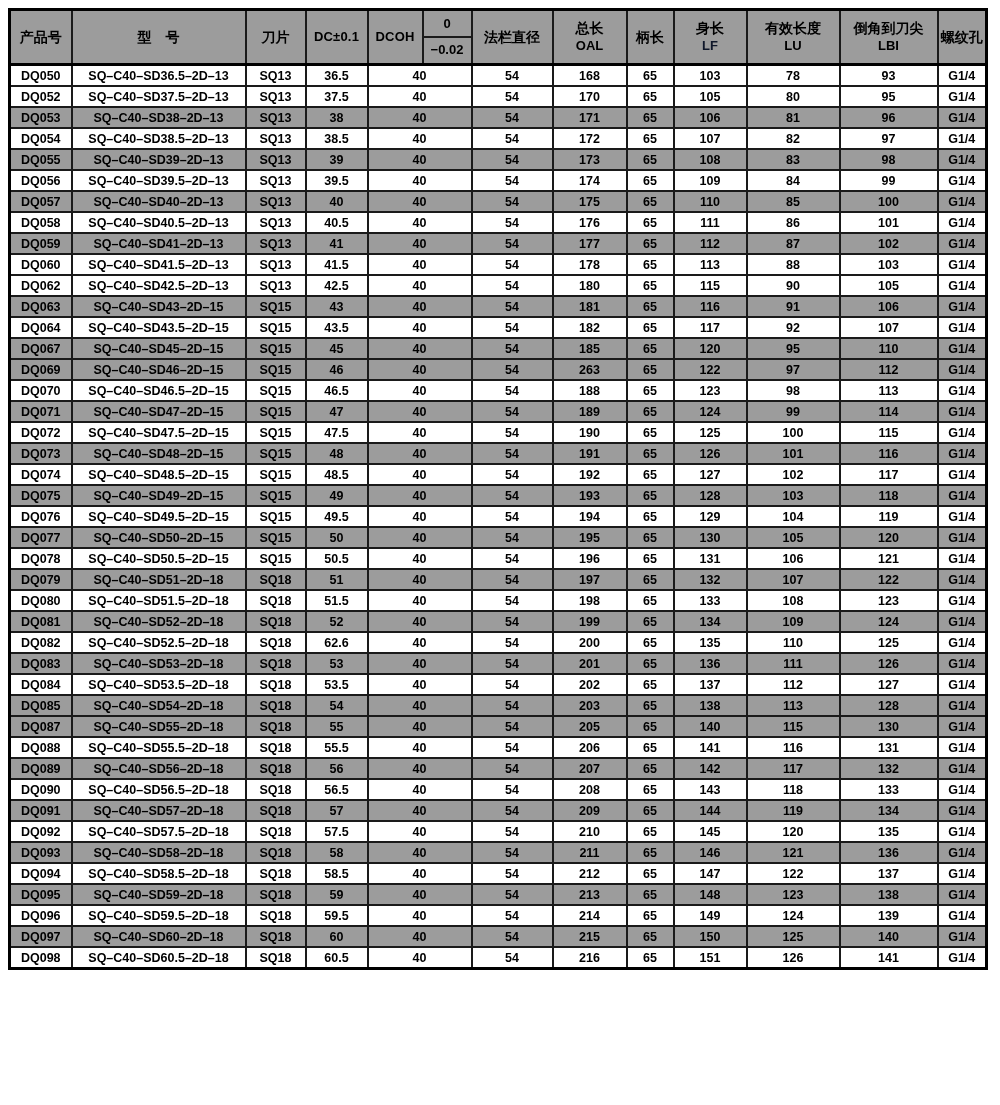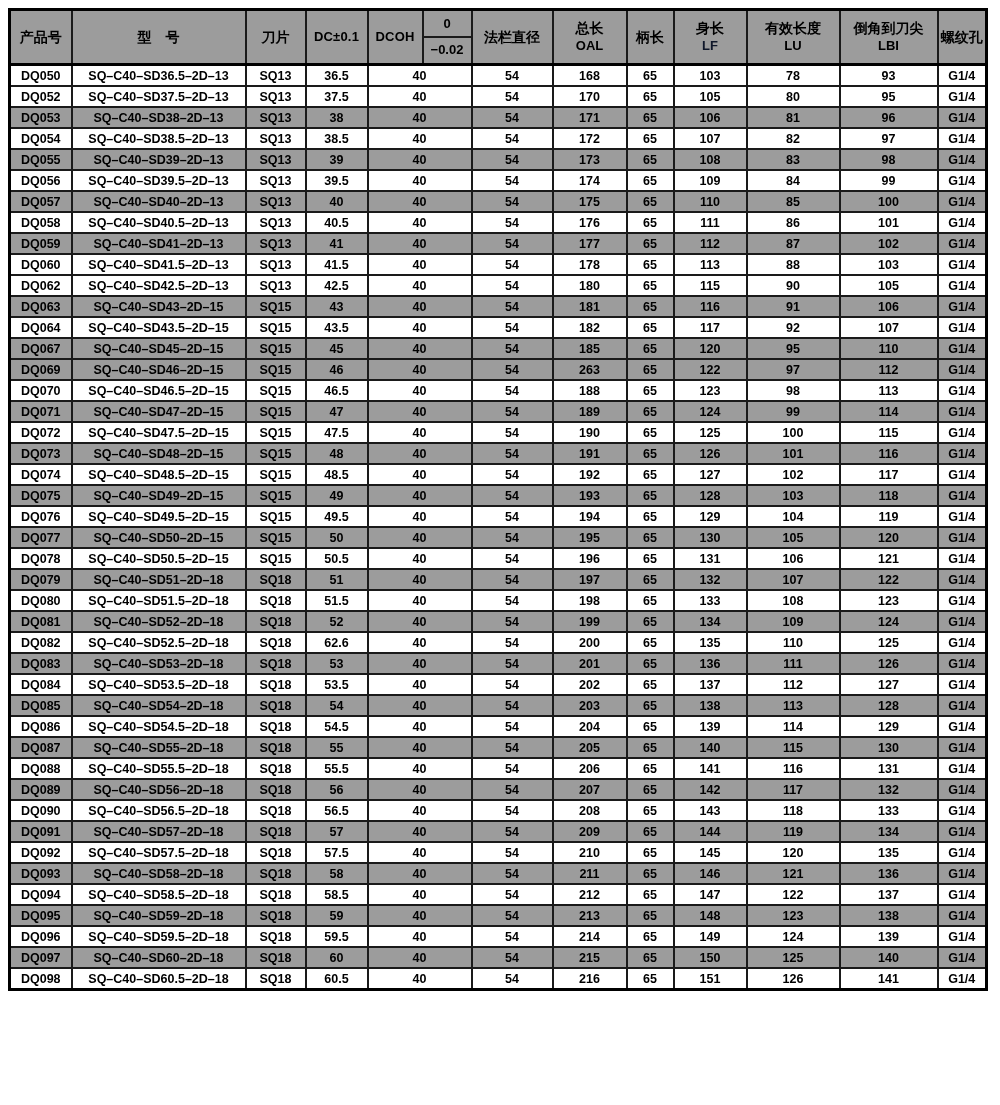--- a/index.html
+++ b/index.html
@@ -498,34 +498,20 @@
     <td>54</td>
     <td colspan="2">40</td>
     <td>54</td>
     <td>203</td>
     <td>65</td>
     <td>138</td>
     <td>113</td>
     <td>128</td>
     <td>G1/4</td>
   </tr>
-        <tr>
-    <td>DQ086</td>
-    <td>SQ–C40–SD54.5–2D–18</td>
-    <td>SQ18</td>
-    <td>54.5</td>
-    <td colspan="2">40</td>
-    <td>54</td>
-    <td>204</td>
-    <td>65</td>
-    <td>139</td>
-    <td>114</td>
-    <td>129</td>
-    <td>G1/4</td>
-  </tr>
         <tr class="stripe">
     <td>DQ087</td>
     <td>SQ–C40–SD55–2D–18</td>
     <td>SQ18</td>
     <td>55</td>
     <td colspan="2">40</td>
     <td>54</td>
     <td>205</td>
     <td>65</td>
     <td>140</td>

